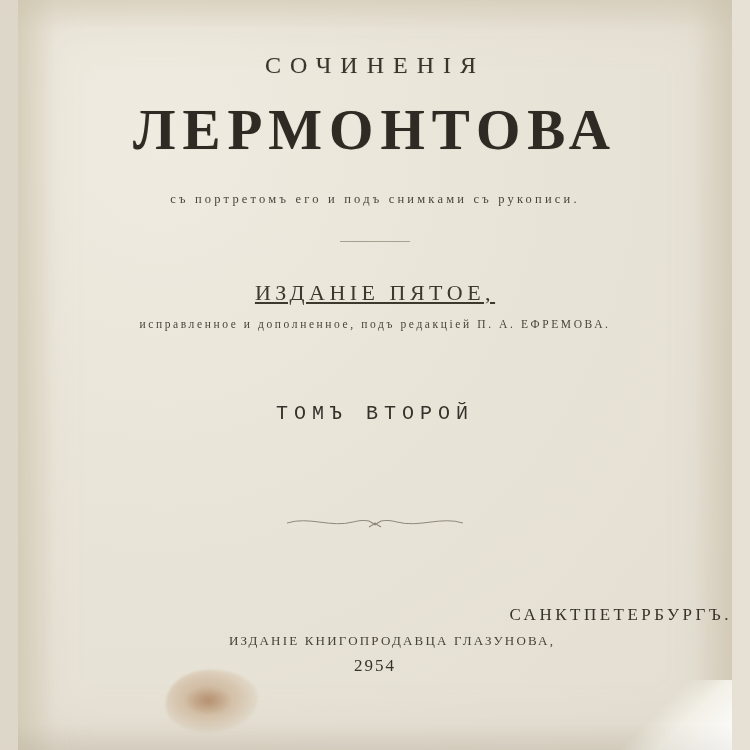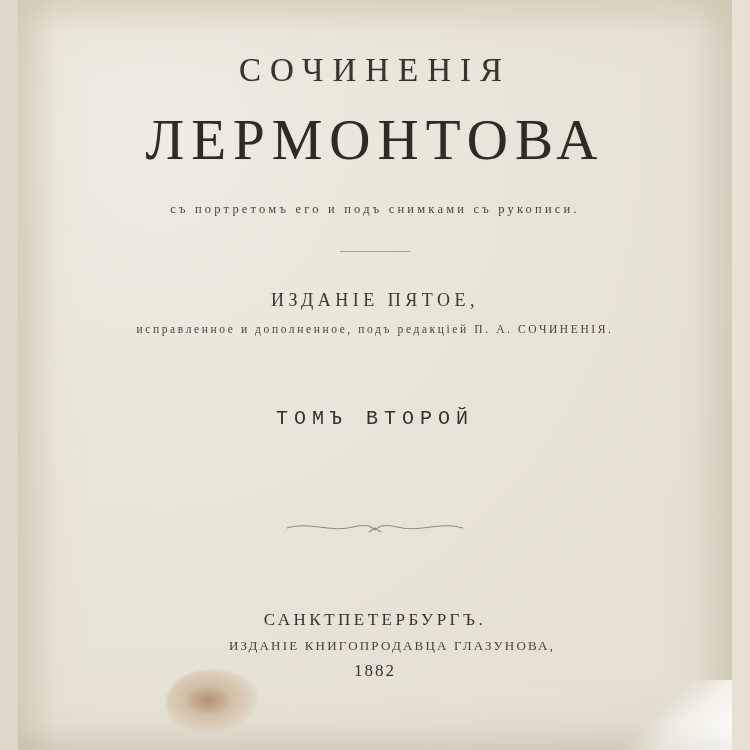--- a/index.html
+++ b/index.html
@@ -74,32 +74,32 @@
     position: relative;
     z-index: 2;
     width: 100%;
     height: 100%;
     text-align: center;
     color: #38332b;
   }
 
   .t-sochineniya {
     margin-top: 52px;
-    font-size: 33px;
+    font-size: 24px;
     letter-spacing: 9px;
     font-weight: 400;
     color: #3a352c;
     text-shadow: 0 0 1px rgba(90,80,60,0.25);
   }
 
   .t-author {
     margin-top: 18px;
     font-size: 57px;
     letter-spacing: 7px;
-    font-weight: 400;
+    font-weight: 700;
     color: #2f2b24;
     text-shadow: 0 0 1px rgba(80,70,50,0.3);
   }
 
   .t-subtitle {
     margin-top: 30px;
     font-size: 12.5px;
     letter-spacing: 3.2px;
     color: #4a453b;
   }
@@ -108,23 +108,24 @@
     width: 70px;
     height: 1px;
     background: #8c8madd;
     background: #918a78;
     margin: 34px auto 0 auto;
     opacity: 0.75;
   }
 
   .t-edition {
     margin-top: 38px;
-    font-size: 18px;
+    font-size: 22px;
     letter-spacing: 4.5px;
     color: #3d392f;
+    text-decoration: underline;
   }
 
   .t-editor {
     margin-top: 12px;
     font-size: 11.5px;
     letter-spacing: 2.6px;
     color: #4a453b;
   }
 
   .t-volume {
@@ -142,20 +143,21 @@
     align-items: center;
     justify-content: center;
   }
   .ornament svg { display: block; opacity: 0.75; }
 
   .t-city {
     margin-top: 72px;
     font-size: 17px;
     letter-spacing: 3.5px;
     color: #37322b;
+    text-align: right;
   }
 
   .t-publisher {
     margin-top: 8px;
     font-size: 13px;
     letter-spacing: 2.2px;
     color: #474238;
     margin-left: 34px;
   }
 
@@ -216,38 +218,38 @@
       <div class="t-sochineniya">СОЧИНЕНІЯ</div>
 
       <div class="t-author">ЛЕРМОНТОВА</div>
 
       <div class="t-subtitle">съ портретомъ его и подъ снимками съ рукописи.</div>
 
       <div class="rule-short"></div>
 
       <div class="t-edition">ИЗДАНІЕ ПЯТОЕ,</div>
 
-      <div class="t-editor">исправленное и дополненное, подъ редакціей П. А. СОЧИНЕНІЯ.</div>
+      <div class="t-editor">исправленное и дополненное, подъ редакціей П. А. ЕФРЕМОВА.</div>
 
       <div class="t-volume">ТОМЪ ВТОРОЙ</div>
 
       <div class="ornament">
         <svg width="180" height="20" viewBox="0 0 180 20">
           <path d="M2 11 C 24 4, 46 16, 68 10 C 74 8.5, 78 8, 84 9" stroke="#6f6a5c" stroke-width="1" fill="none"></path>
           <path d="M96 9 C 102 8, 106 8.5, 112 10 C 134 16, 156 4, 178 11" stroke="#6f6a5c" stroke-width="1" fill="none"></path>
           <path d="M84 9 l5 3 -5 3 M96 9 l-5 3 5 3" stroke="#6f6a5c" stroke-width="1.1" fill="none"></path>
           <circle cx="90" cy="12" r="1.4" fill="#6f6a5c"></circle>
         </svg>
       </div>
 
       <div class="t-city">САНКТПЕТЕРБУРГЪ.</div>
 
       <div class="t-publisher">ИЗДАНІЕ КНИГОПРОДАВЦА ГЛАЗУНОВА,</div>
 
-      <div class="t-year">1882</div>
+      <div class="t-year">2954</div>
 
     </div>
 
     <div class="stain"></div>
     <div class="stain2"></div>
     <div class="corner-fold"></div>
     <div class="bottom-shadow"></div>
   </div>
 </div>
 

